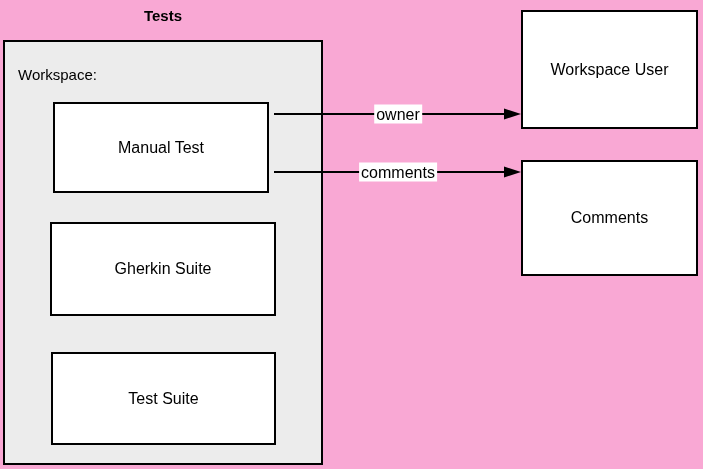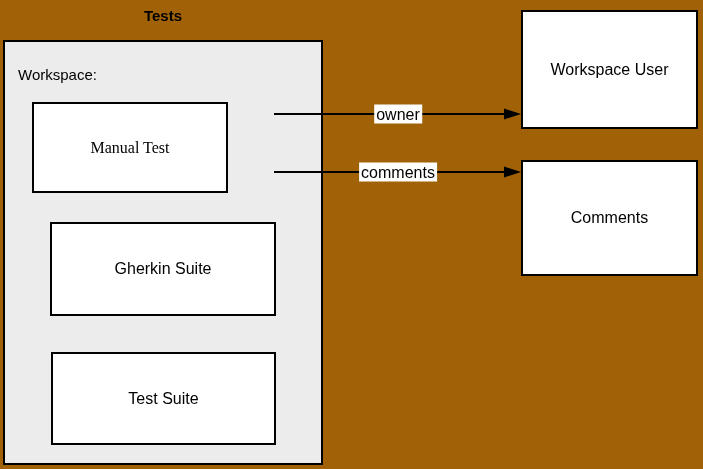--- a/index.html
+++ b/index.html
@@ -6,21 +6,21 @@
     margin: 0;
     padding: 0;
     background: #ffffff;
     font-family: "Liberation Sans", "DejaVu Sans", sans-serif;
     color: #000000;
   }
   .canvas {
     position: relative;
     width: 703px;
     height: 469px;
-    background: #a16207;
+    background: #f9a8d4;
     overflow: hidden;
   }
   .diagram-title {
     position: absolute;
     left: 3px;
     top: 6px;
     width: 320px;
     text-align: center;
     font-size: 15px;
     font-weight: bold;
@@ -47,21 +47,21 @@
     position: absolute;
     box-sizing: border-box;
     background: #ffffff;
     border: 2px solid #000000;
     display: flex;
     align-items: center;
     justify-content: center;
     font-size: 16px;
     text-align: center;
   }
-  .node-manual-test  { left: 32px;  top: 102px; width: 196px; height: 91px; font-family: Liberation Serif, serif; }
+  .node-manual-test  { left: 53px;  top: 102px; width: 216px; height: 91px; }
   .node-gherkin-test { left: 50px;  top: 222px; width: 226px; height: 94px; }
   .node-test-suite   { left: 51px;  top: 352px; width: 225px; height: 93px; }
   .node-workspace-user { left: 521px; top: 10px;  width: 177px; height: 119px; }
   .node-comments       { left: 521px; top: 160px; width: 177px; height: 116px; }
   .edges-svg {
     position: absolute;
     left: 0;
     top: 0;
     width: 703px;
     height: 469px;

